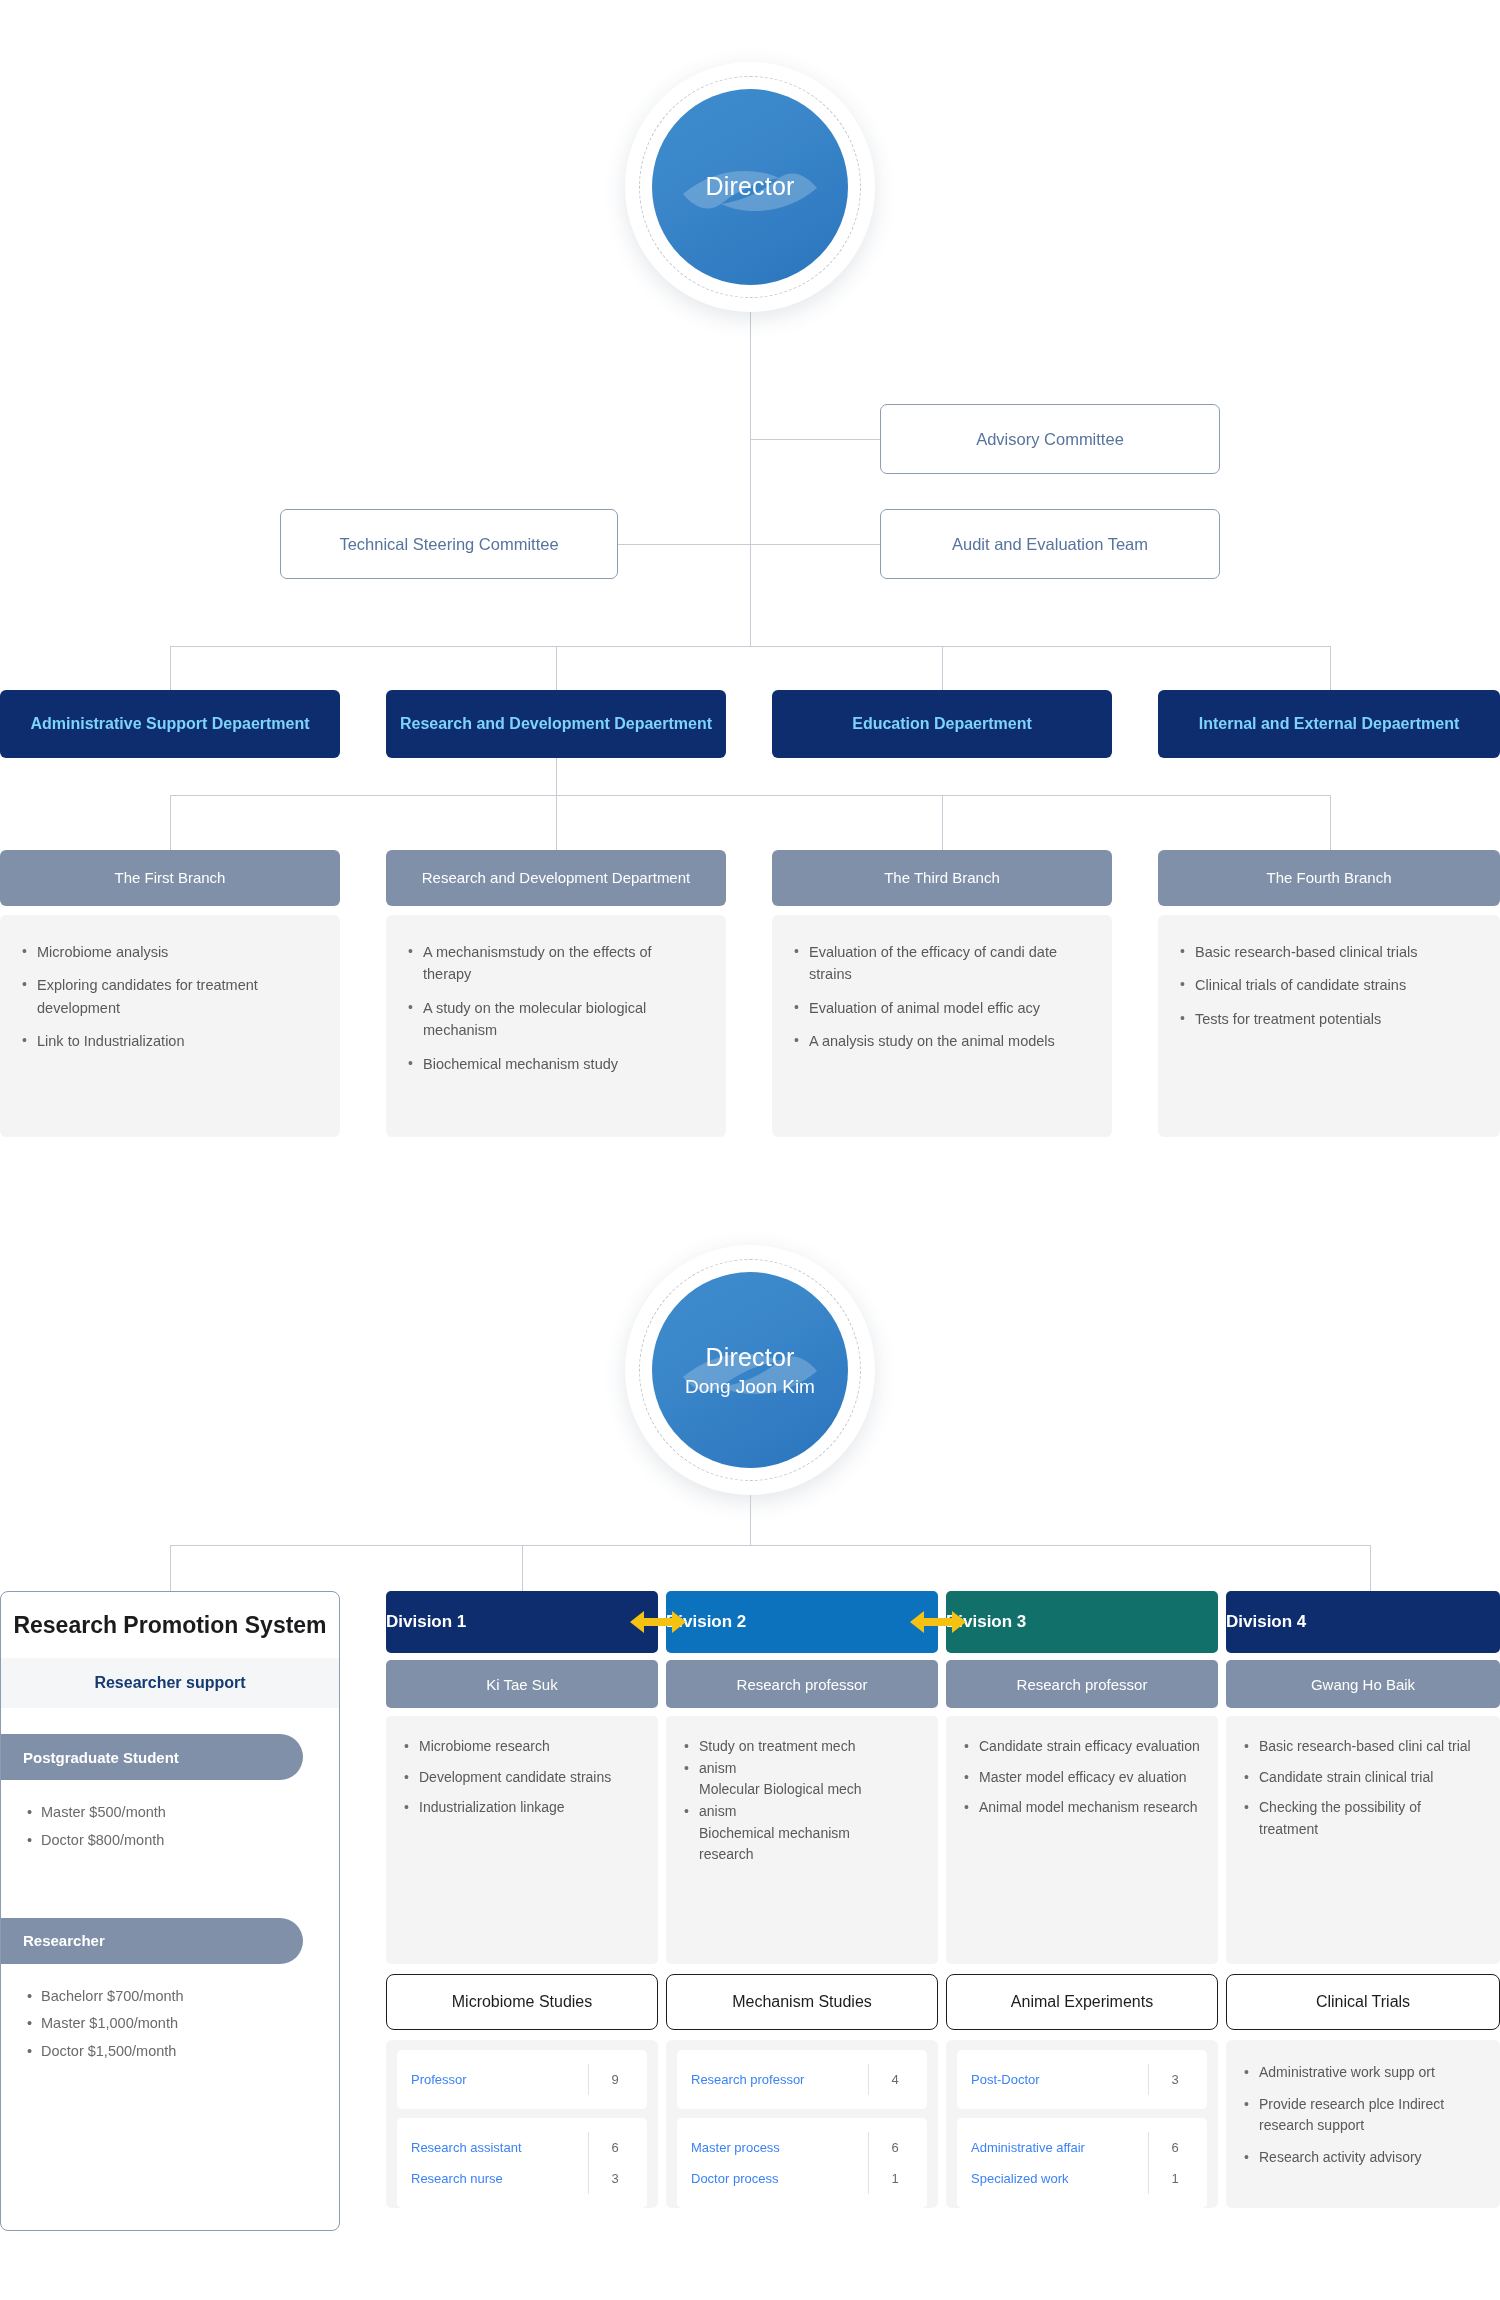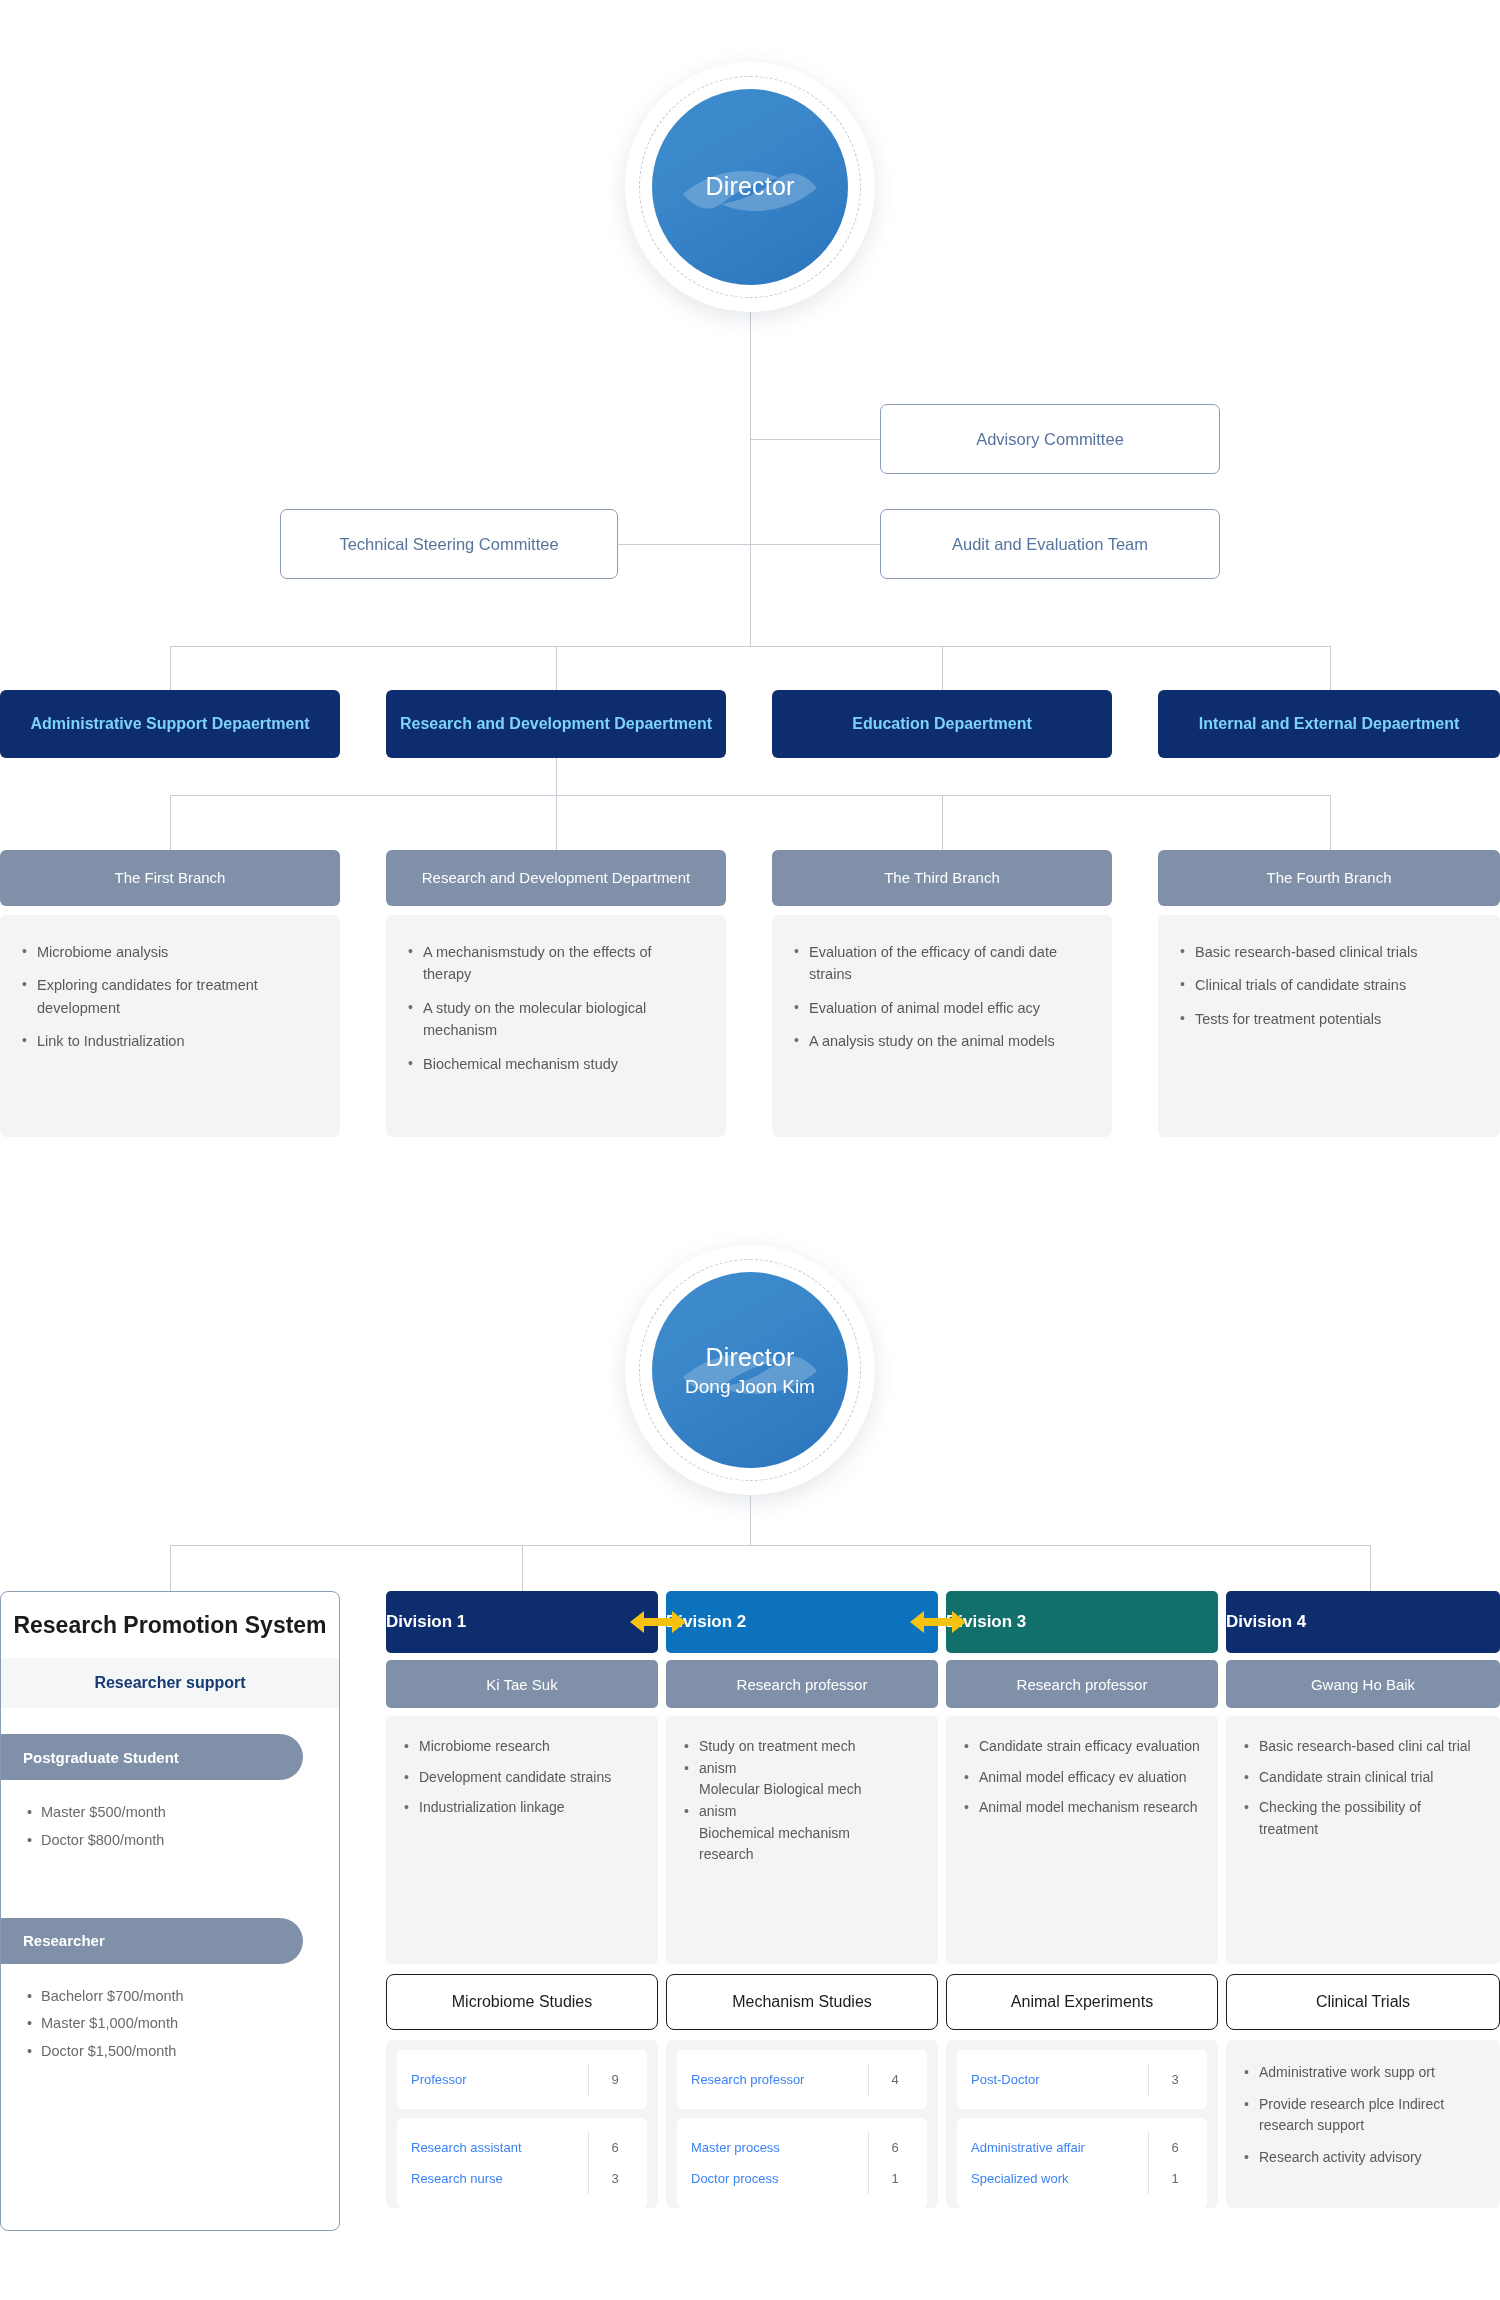--- a/index.html
+++ b/index.html
@@ -437,21 +437,21 @@
       <li>Molecular Biological mech</li>
       <li class="dotted">anism</li>
       <li>Biochemical mechanism</li>
       <li>research</li>
     </ul>
   </div>
 
   <div class="div-body" style="left:946px; top:1716px; width:272px; height:248px;">
     <ul class="bullets">
       <li>Candidate strain efficacy evaluation</li>
-      <li>Animal model efficacy ev aluation</li>
+      <li>Master model efficacy ev aluation</li>
       <li>Animal model mechanism research</li>
     </ul>
   </div>
 
   <div class="div-body" style="left:1226px; top:1716px; width:274px; height:248px;">
     <ul class="bullets">
       <li>Basic research-based clini cal trial</li>
       <li>Candidate strain clinical trial</li>
       <li>Checking the possibility of treatment</li>
     </ul>

